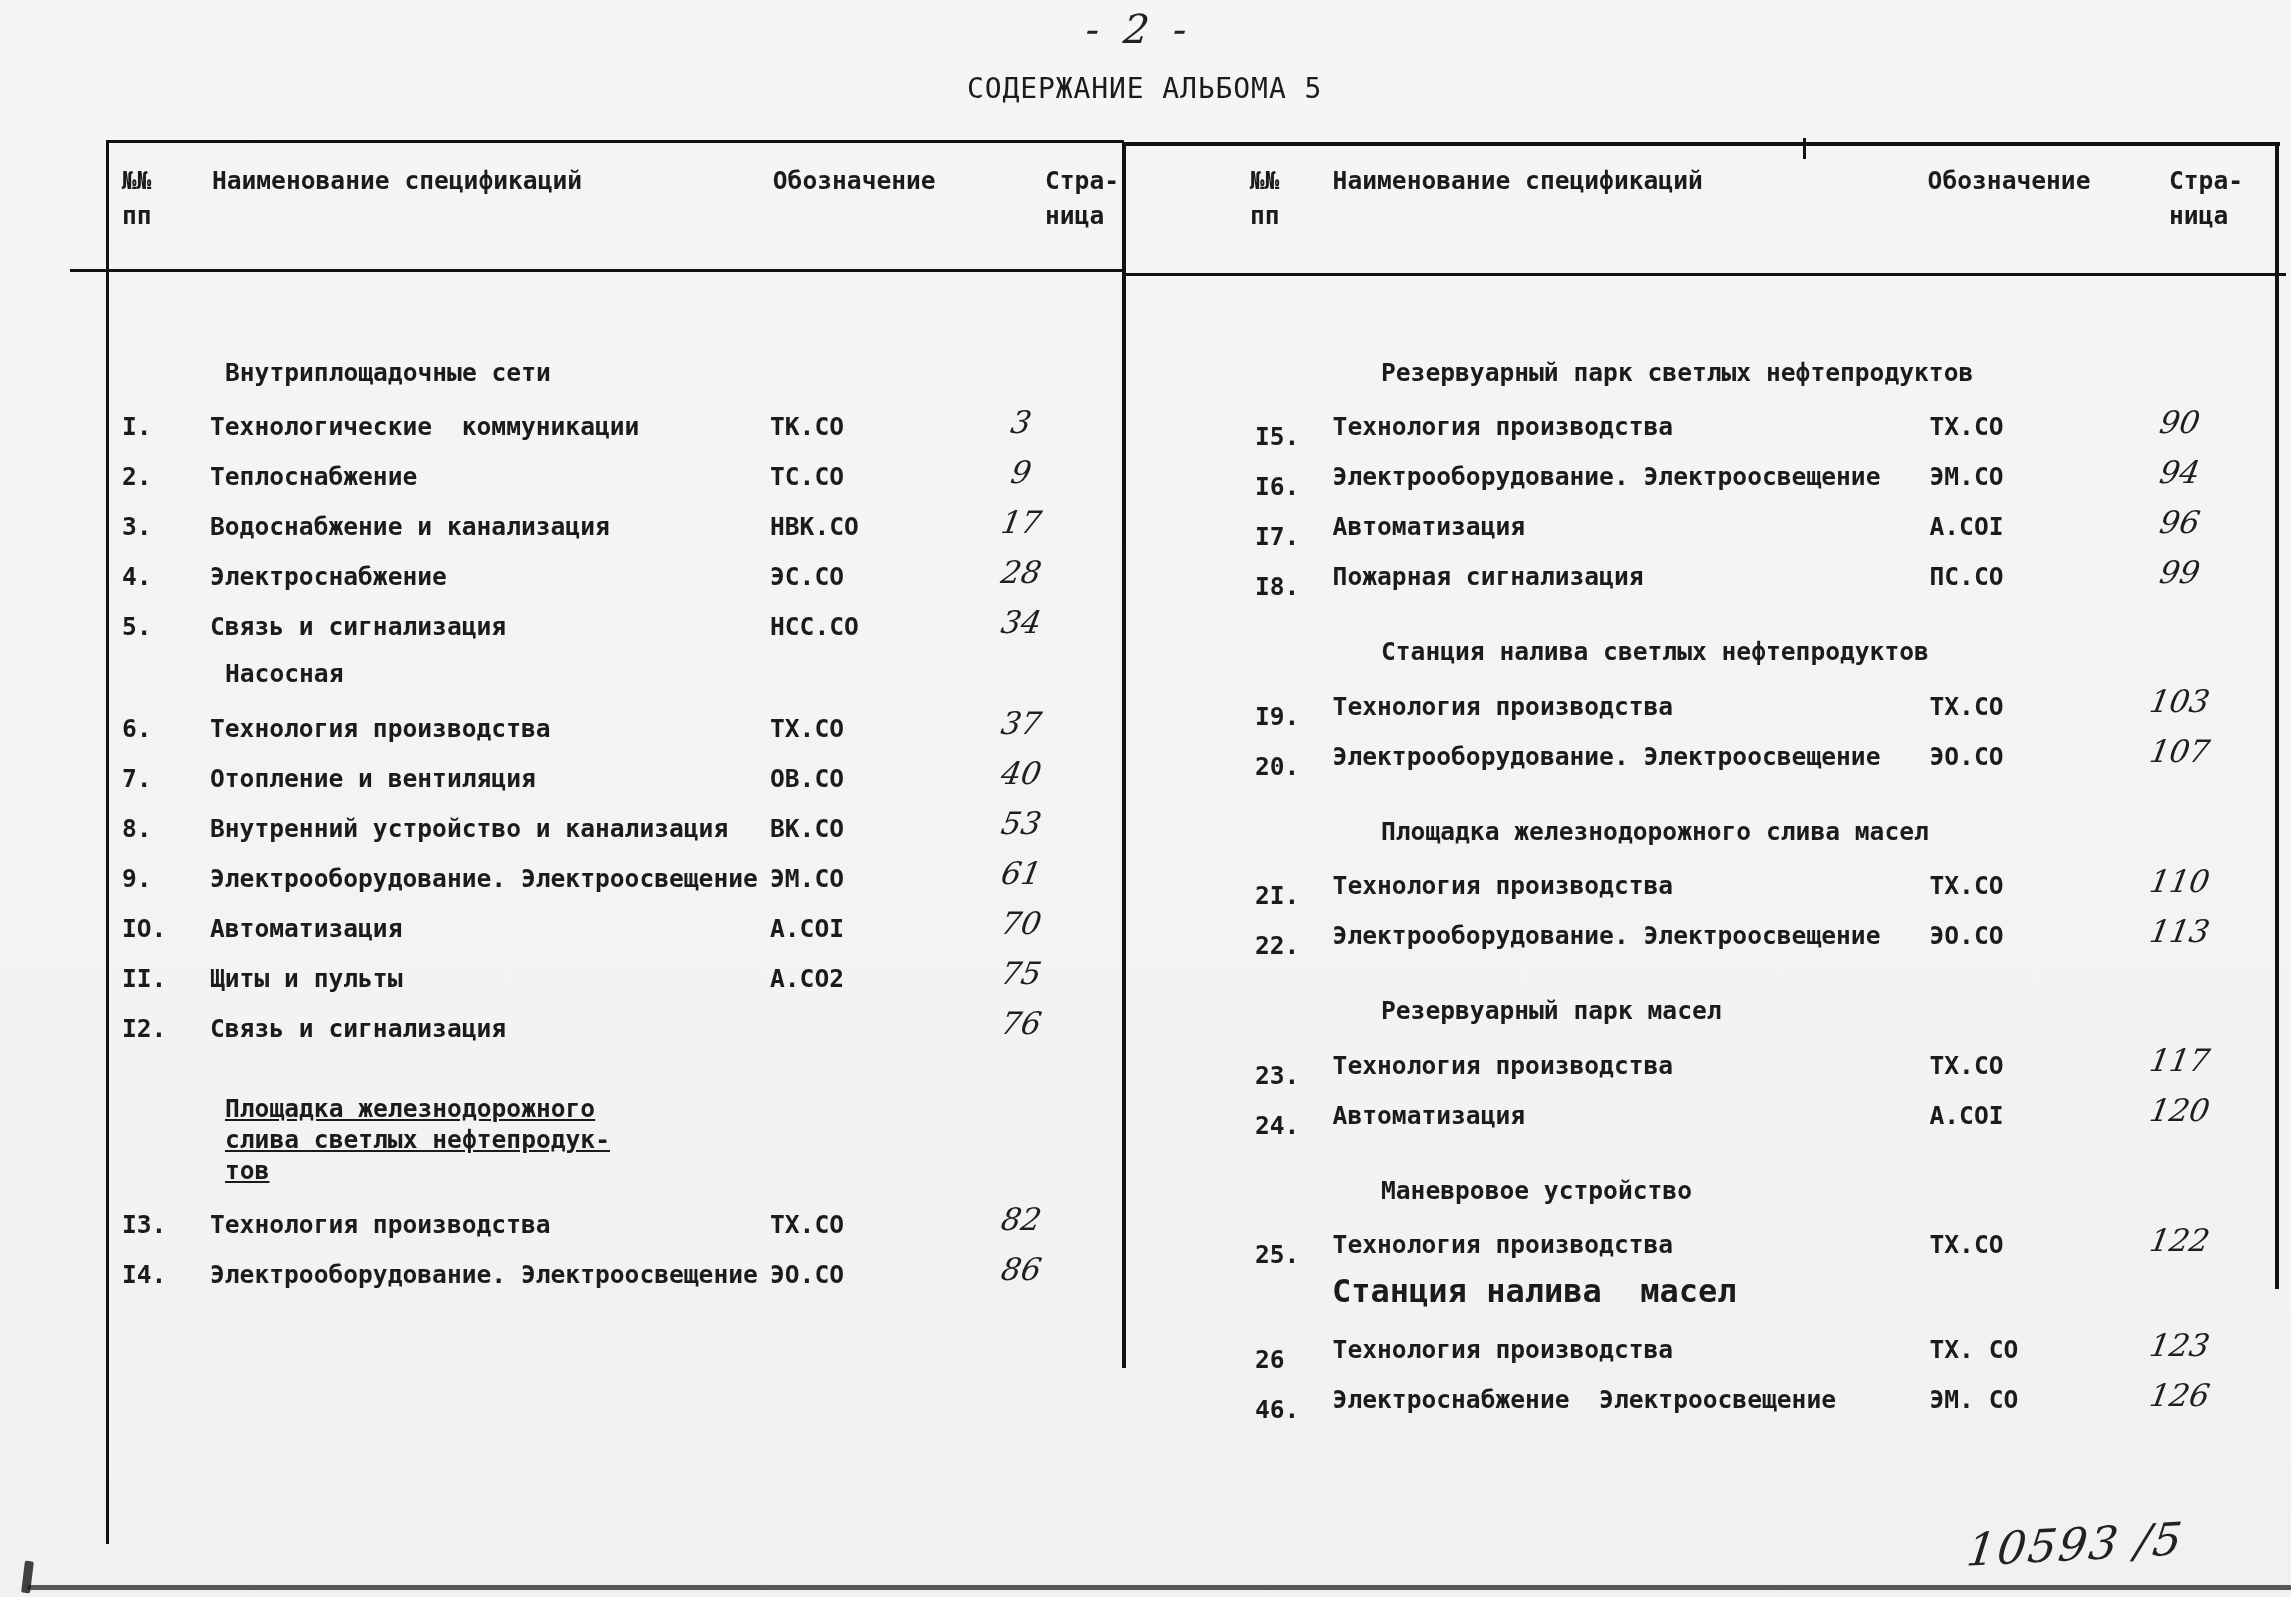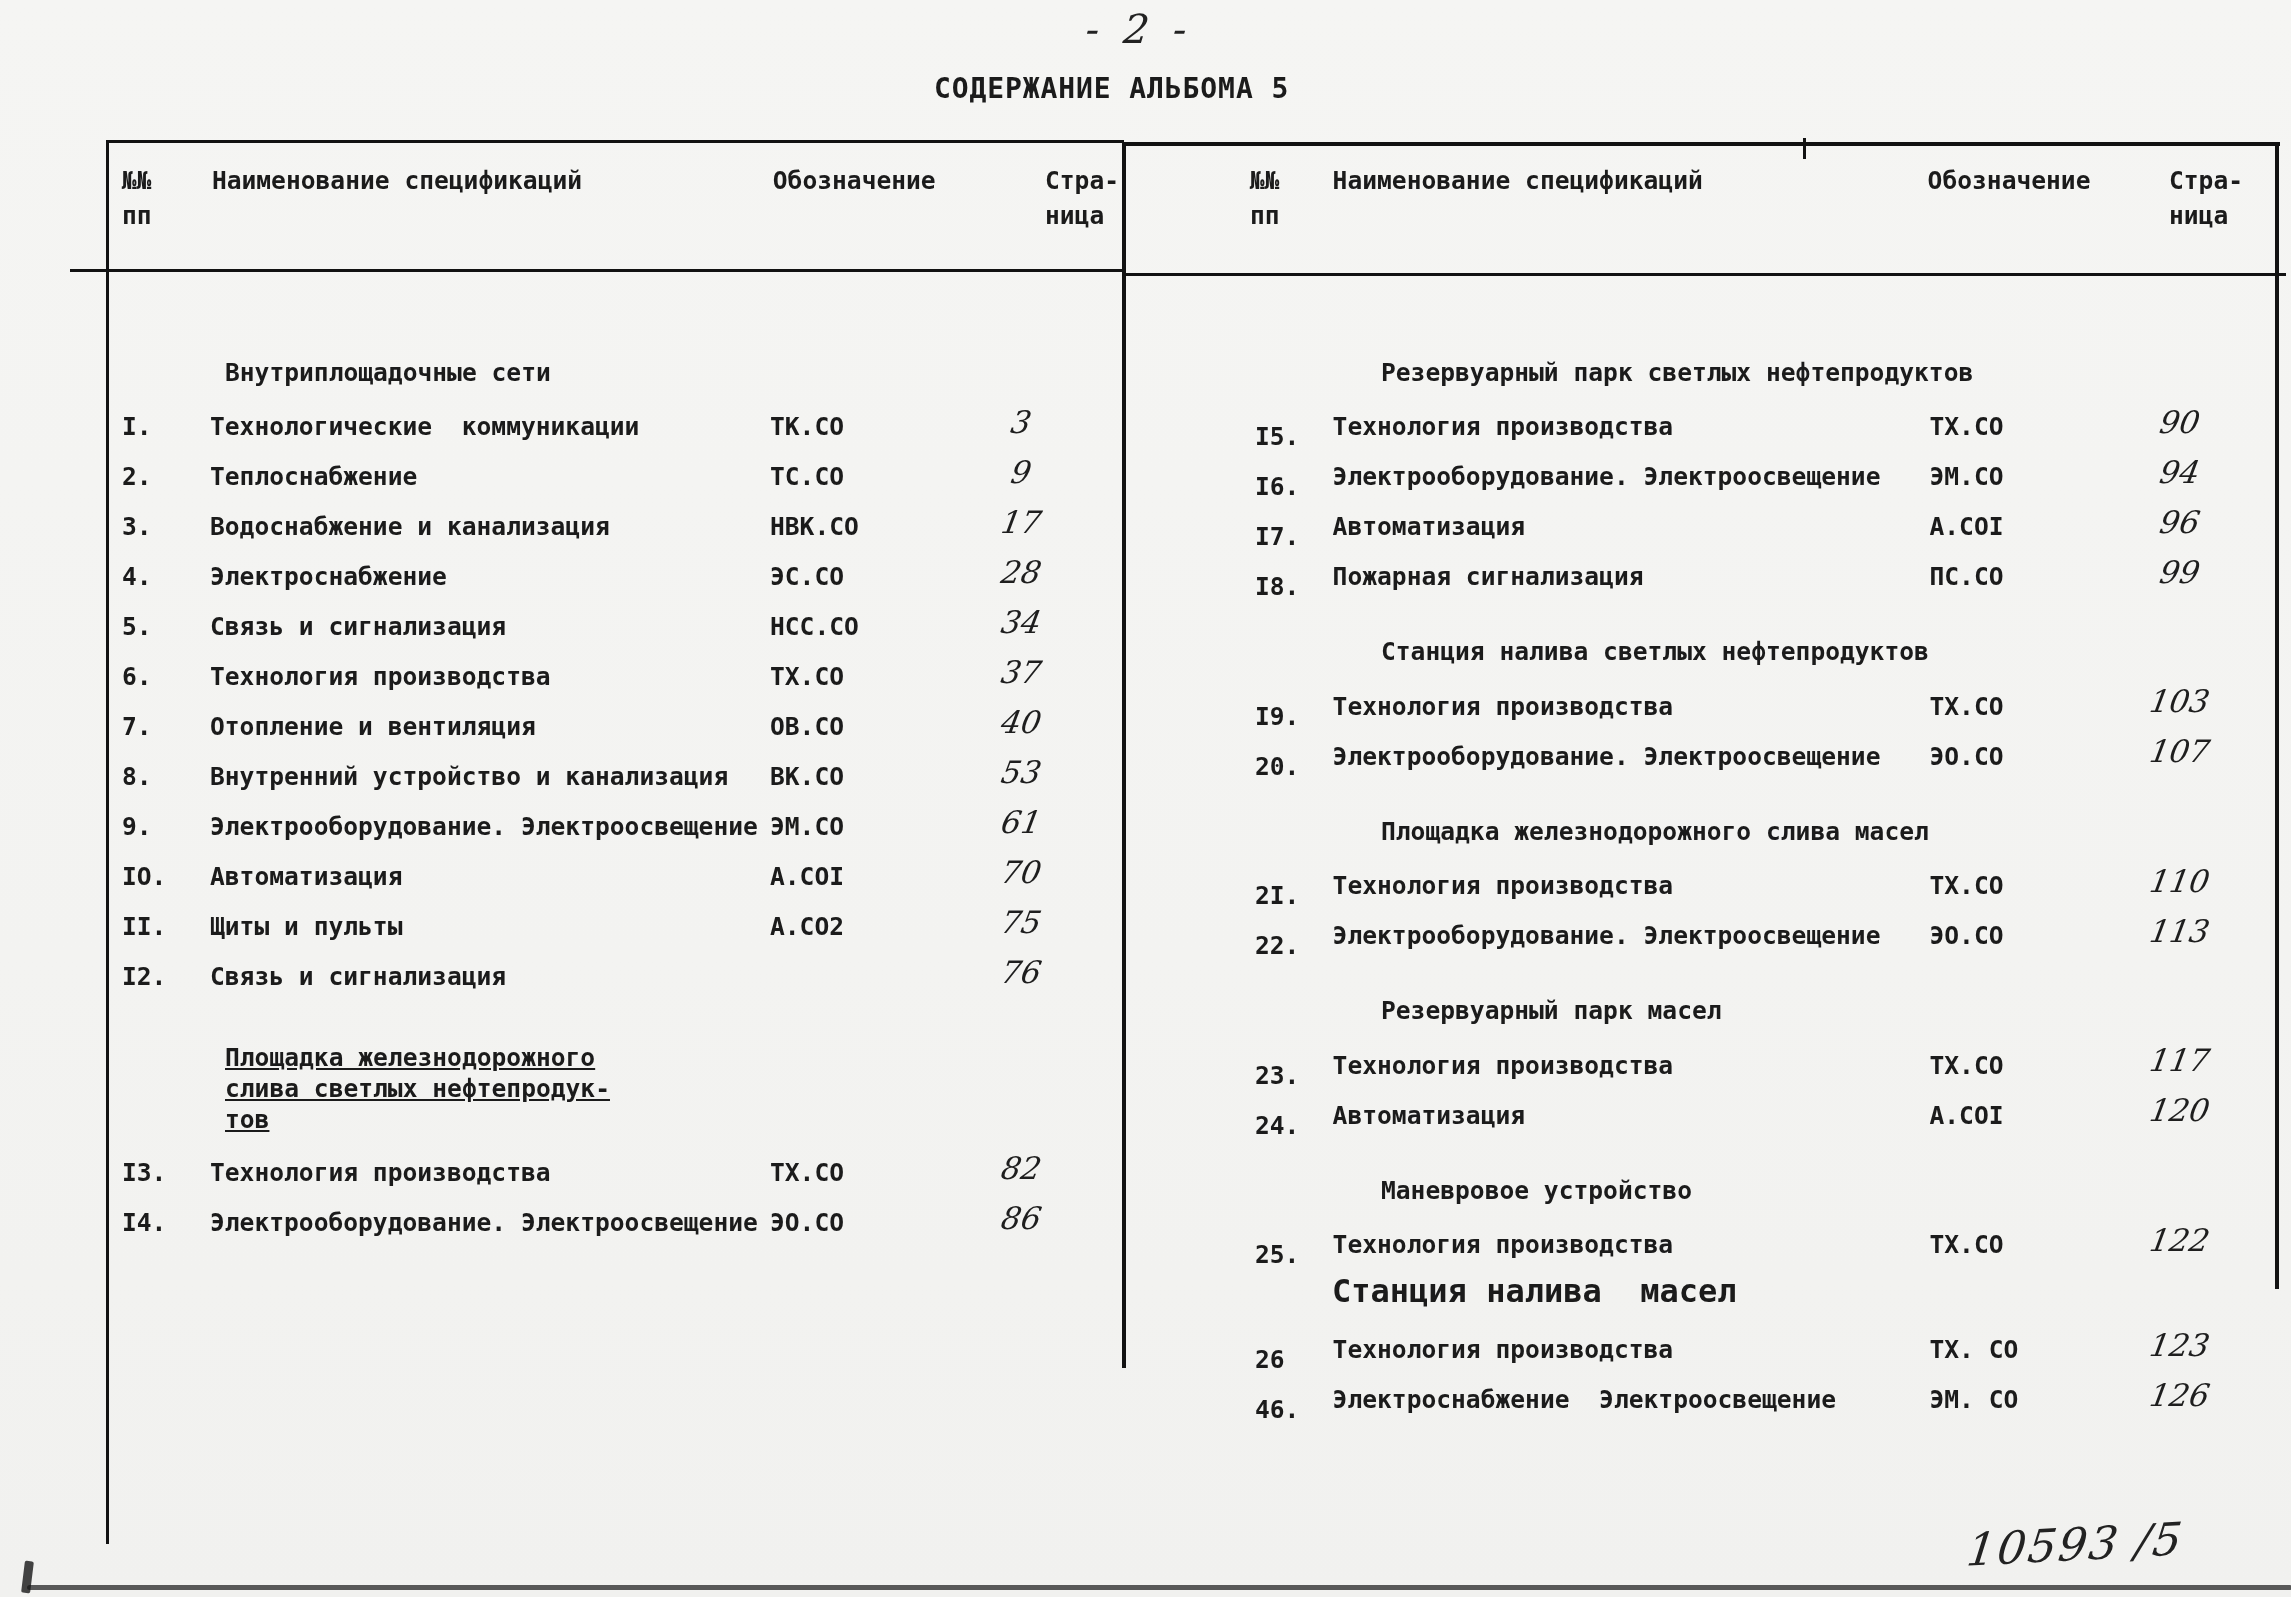--- a/index.html
+++ b/index.html
@@ -9,21 +9,21 @@
     font-family:"DejaVu Sans Mono", monospace; color:#1b1b1b; overflow:hidden;
   }
   .type { font-weight:bold; }
 
   
   .hand {
     font-family:"DejaVu Serif", serif; font-style:italic; color:#222;
   }
 
   .page-num { position:absolute; left:1086px; top:5.7px; font-size:40px; letter-spacing:5.7px; transform:skewX(-6deg); }
-  .doc-title { position:absolute; left:934px; top:72px; font-size:28px; font-weight:bold; letter-spacing:0.9px; }
+  .doc-title { position:absolute; left:967px; top:72px; font-size:28px; font-weight:normal; letter-spacing:0.9px; }
   .doc-num { position:absolute; left:1967px; top:1518px; font-size:45px; letter-spacing:1.9px; transform:rotate(-3deg) skewX(-10deg); }
 
   
   .line { position:absolute; background:#121212; }
   .b-top-left  { left:106px;  top:140px; width:1018px; height:2.8px; }
   .b-top-right { left:1124px; top:142px; width:1156px; height:3.8px; }
   .b-left      { left:106px;  top:140px; width:2.8px;  height:1404px; }
   .b-divider   { left:1122px; top:142px; width:3.8px;  height:1226px; }
   .b-right     { left:2275px; top:144px; width:3.8px;  height:1145px; }
   .b-hline-left  { left:70px;   top:269px; width:1054px; height:2.8px; }
@@ -126,20 +126,21 @@
           <span class="c-name">Электроснабжение</span>
           <span class="c-des">ЭС.СО</span>
           <span class="c-page hand">28</span>
         </div>
         <div class="trow r-item">
           <span class="c-num">5.</span>
           <span class="c-name">Связь и сигнализация</span>
           <span class="c-des">НСС.СО</span>
           <span class="c-page hand">34</span>
         </div>
+        <div class="r-section">Насосная</div>
         <div class="trow r-item">
           <span class="c-num">6.</span>
           <span class="c-name">Технология производства</span>
           <span class="c-des">ТХ.СО</span>
           <span class="c-page hand">37</span>
         </div>
         <div class="trow r-item">
           <span class="c-num">7.</span>
           <span class="c-name">Отопление и вентиляция</span>
           <span class="c-des">ОВ.СО</span>

